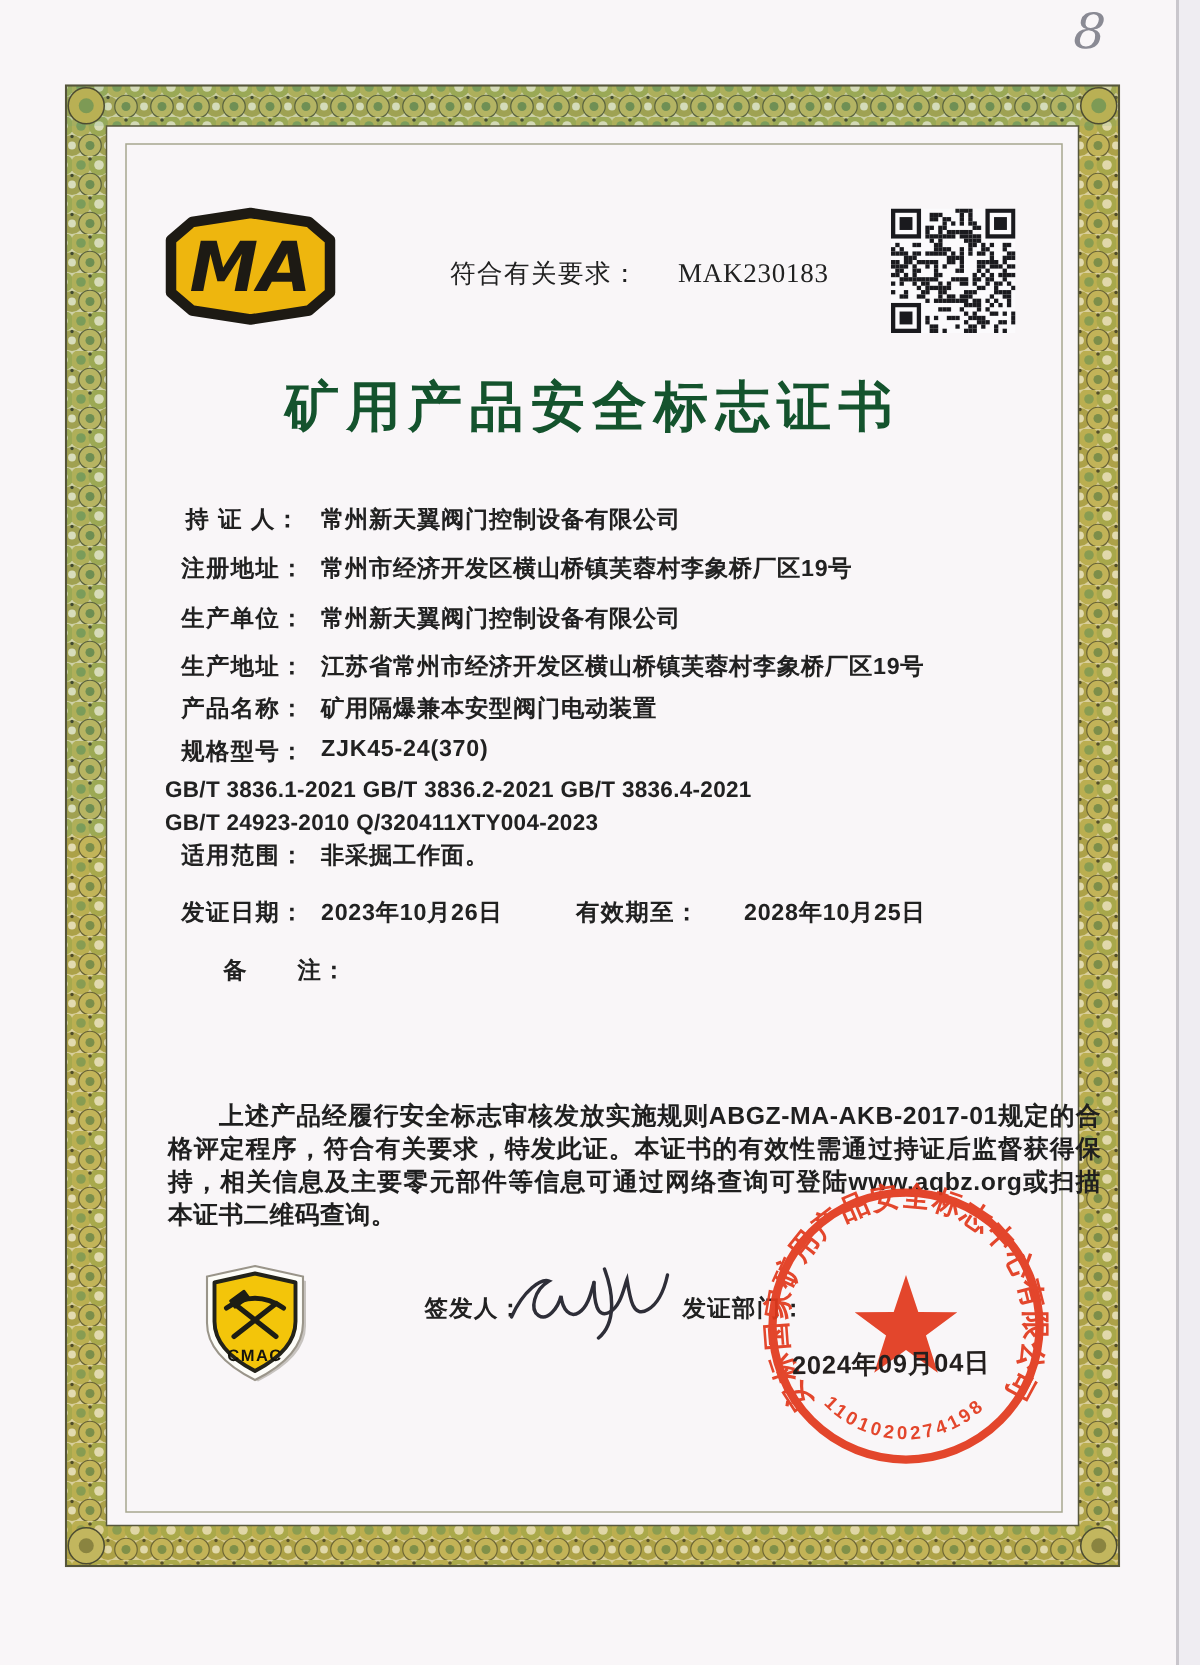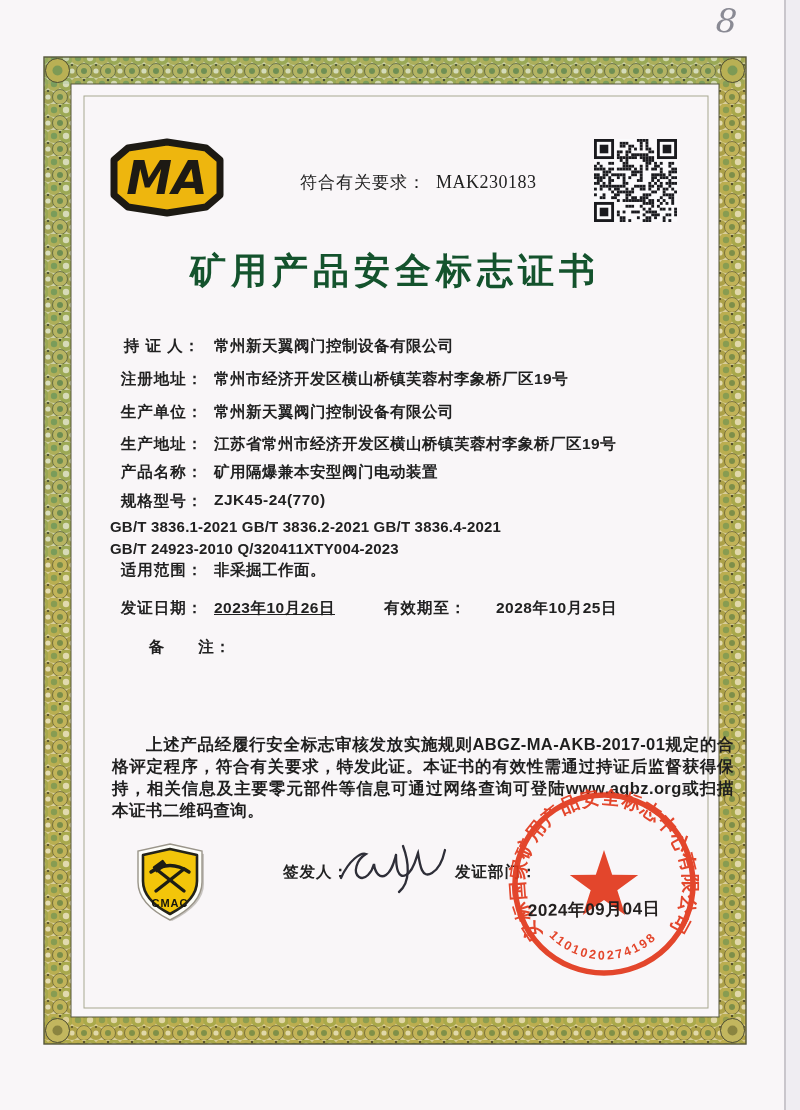--- a/index.html
+++ b/index.html
@@ -15,32 +15,32 @@
   .edge-strip{left:786px;top:0;width:14px;height:1110px;background:#efedf2;}
   
   .corner-note{
     left:716px;top:2px;width:40px;
     font-family:"DejaVu Serif","Liberation Serif",serif;
     font-style:italic;font-size:33px;color:#8a8a94;
     transform:rotate(4deg);
   }
   
   .cert-no-line{left:300px;top:171px;font-family:"Liberation Serif","DejaVu Serif",serif;font-size:17px;letter-spacing:1px;}
-  .cert-no-line .val{margin-left:10px;font-size:18px;letter-spacing:0.5px;}
+  .cert-no-line .val{margin-left:26px;font-size:18px;letter-spacing:0.5px;}
   .title{
     left:80px;top:247px;width:630px;text-align:center;
     font-size:36px;font-weight:bold;letter-spacing:5px;color:#14532d;
   }
   
   .row{position:absolute;left:110px;width:606px;display:flex;font-size:15.5px;font-weight:bold;}
   .row .lbl{width:104px;flex:none;letter-spacing:1px;text-align:center;}
   .row .val{flex:1;letter-spacing:0.5px;}
   .row-std .lbl{width:200px;align-self:center;}
   .row-std .val{width:392px;flex:none;font-size:15px;line-height:22px;letter-spacing:0.2px;}
-  .row-dates .val1{width:170px;flex:none;letter-spacing:0.5px;text-decoration:underline;}
+  .row-dates .val1{width:170px;flex:none;letter-spacing:0.5px;}
   .row-dates .lbl2{width:112px;flex:none;letter-spacing:1px;}
   
   .statement{
     left:92px;top:733px;width:622px;
     font-size:16.5px;font-weight:bold;line-height:22px;
     text-align:justify;text-indent:34px;letter-spacing:0.4px;color:#1f1f1f;margin-left:20px;
   }
   
   .signer-label{left:283px;top:862px;font-size:15.5px;font-weight:bold;letter-spacing:1px;}
   .issuer-label{left:455px;top:862px;font-size:15.5px;font-weight:bold;letter-spacing:1px;}
@@ -440,21 +440,21 @@
   <div class="row" style="top:434px">
     <span class="lbl">生产地址：</span>
     <span class="val">江苏省常州市经济开发区横山桥镇芙蓉村李象桥厂区19号</span>
   </div>
   <div class="row" style="top:462px">
     <span class="lbl">产品名称：</span>
     <span class="val">矿用隔爆兼本安型阀门电动装置</span>
   </div>
   <div class="row" style="top:491px">
     <span class="lbl">规格型号：</span>
-    <span class="val">ZJK45-24(770)</span>
+    <span class="val">ZJK45-24(370)</span>
   </div>
   <div class="row row-std" style="top:516px">
     <span class="val">GB/T 3836.1-2021 GB/T 3836.2-2021 GB/T 3836.4-2021 GB/T 24923-2010 Q/320411XTY004-2023</span>
   </div>
   <div class="row" style="top:560px">
     <span class="lbl">适用范围：</span>
     <span class="val">非采掘工作面。</span>
   </div>
 
   <div class="row row-dates" style="top:598px">

